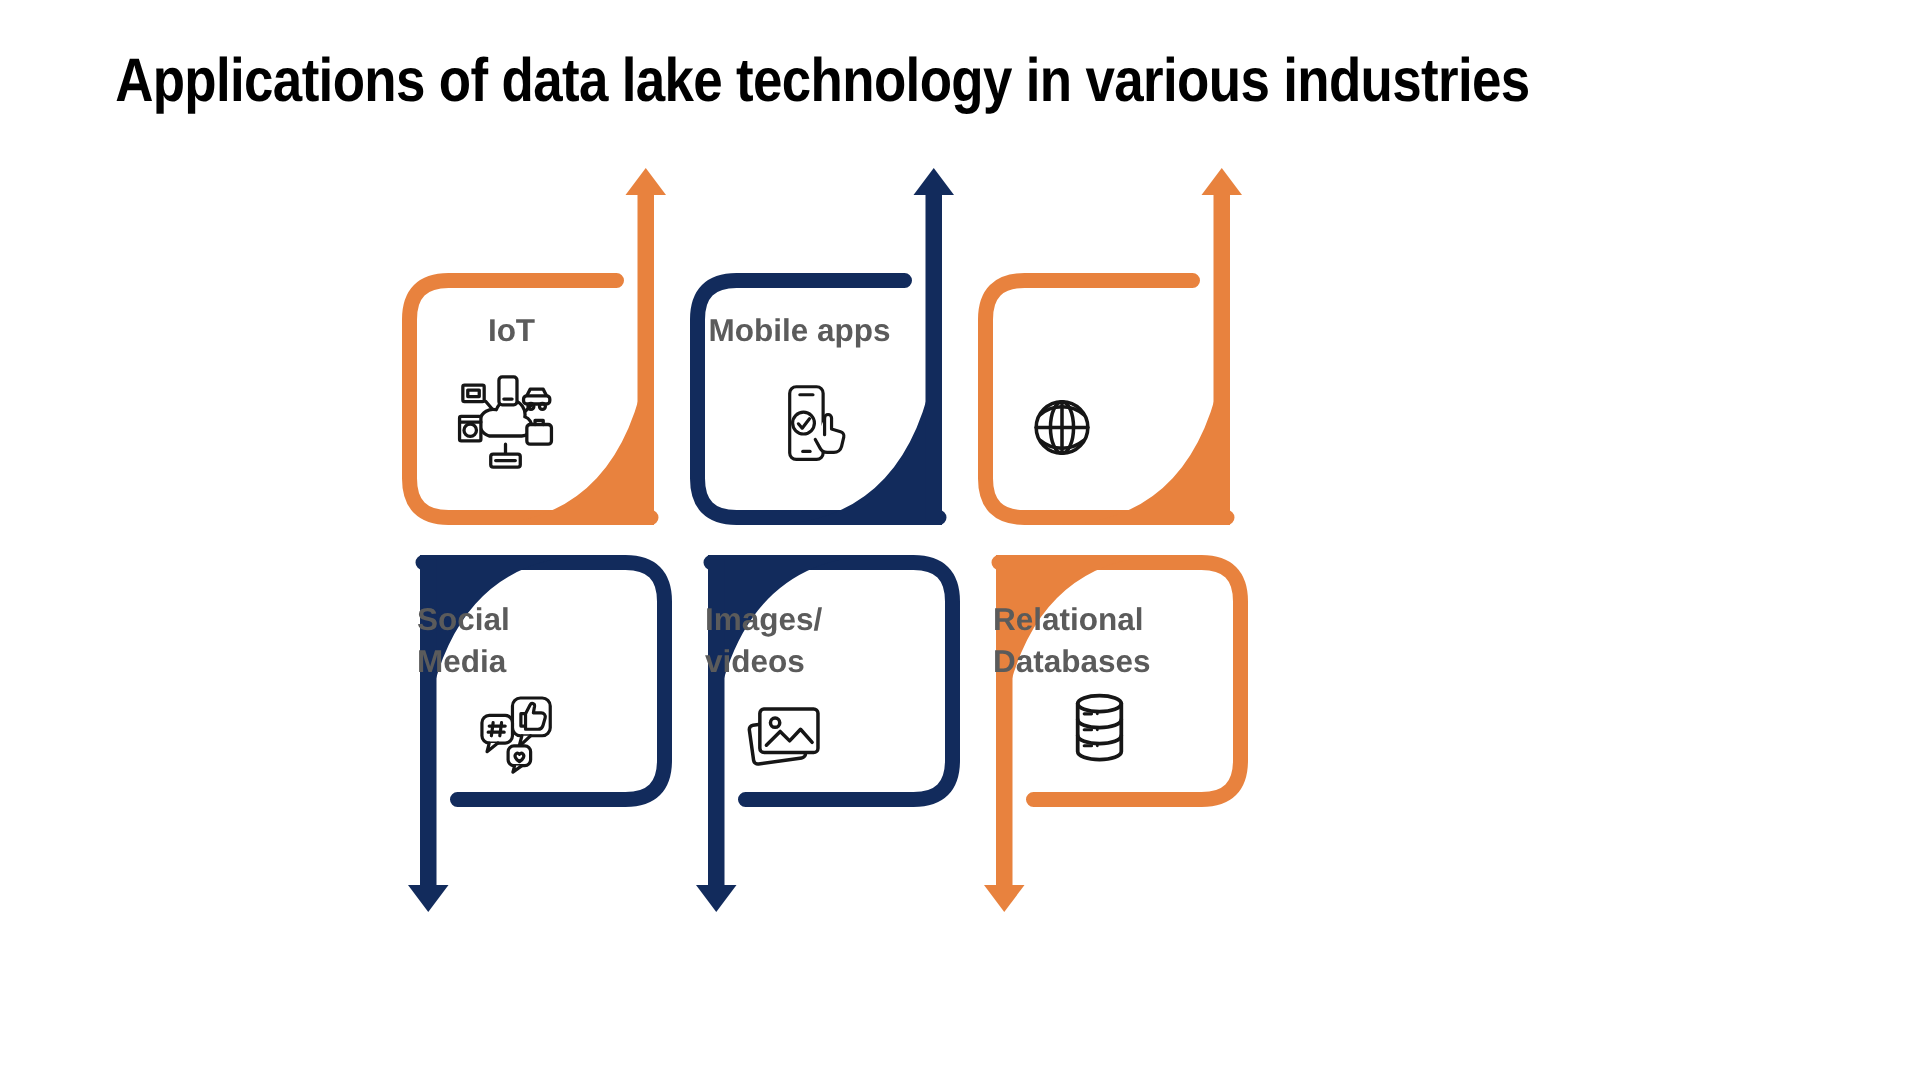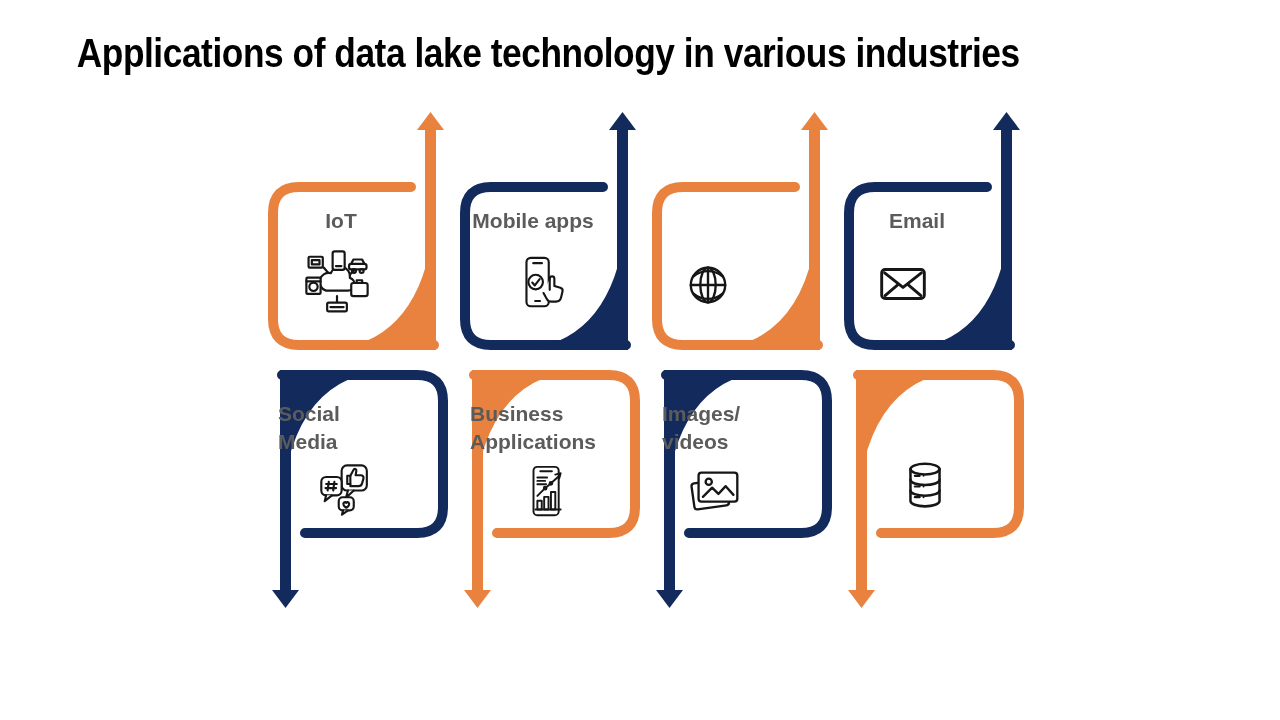--- a/index.html
+++ b/index.html
@@ -193,66 +193,37 @@
       <path class="swoosh" d="M168 72 Q168 240 50 240 H168 Z" fill="currentColor"></path>
       <line class="shaft" x1="162.5" y1="237" x2="162.5" y2="19" stroke="currentColor" stroke-width="11"></line>
       <polygon class="head" points="149,20 176,20 162.5,2" fill="currentColor"></polygon>
     </svg>
     <div class="icon">
       <svg viewBox="0 0 64 64">
           <use href="#globe-icon"></use>
         </svg>
     </div>
   </div>
-    <div class="card card--top card--navy" data-card="email">
-    <svg class="shape" viewBox="0 0 180 240" aria-hidden="true">
-      <path class="outline" d="M143 77 H31 Q5 77 5 103 V209 Q5 235 31 235 H166" fill="none" stroke="currentColor" stroke-width="10" stroke-linecap="round"></path>
-      <path class="swoosh" d="M168 72 Q168 240 50 240 H168 Z" fill="currentColor"></path>
-      <line class="shaft" x1="162.5" y1="237" x2="162.5" y2="19" stroke="currentColor" stroke-width="11"></line>
-      <polygon class="head" points="149,20 176,20 162.5,2" fill="currentColor"></polygon>
-    </svg>
-    <div class="label">Email</div>
-    <div class="icon">
-      <svg viewBox="0 0 64 64">
-          <use href="#email-icon"></use>
-        </svg>
-    </div>
-  </div>
   </div>
 <div class="row row--bottom">
     <div class="card card--bottom card--navy" data-card="social-media">
     <svg class="shape" viewBox="0 0 180 240" aria-hidden="true">
       <path class="outline" d="M143 77 H31 Q5 77 5 103 V209 Q5 235 31 235 H166" fill="none" stroke="currentColor" stroke-width="10" stroke-linecap="round"></path>
       <path class="swoosh" d="M168 72 Q168 240 50 240 H168 Z" fill="currentColor"></path>
       <line class="shaft" x1="162.5" y1="237" x2="162.5" y2="19" stroke="currentColor" stroke-width="11"></line>
       <polygon class="head" points="149,20 176,20 162.5,2" fill="currentColor"></polygon>
     </svg>
     <div class="label">Social
 Media</div>
     <div class="icon">
       <svg viewBox="0 0 64 64">
           <use href="#social-media-icon"></use>
         </svg>
     </div>
   </div>
-    <div class="card card--bottom card--orange" data-card="business-applications">
-    <svg class="shape" viewBox="0 0 180 240" aria-hidden="true">
-      <path class="outline" d="M143 77 H31 Q5 77 5 103 V209 Q5 235 31 235 H166" fill="none" stroke="currentColor" stroke-width="10" stroke-linecap="round"></path>
-      <path class="swoosh" d="M168 72 Q168 240 50 240 H168 Z" fill="currentColor"></path>
-      <line class="shaft" x1="162.5" y1="237" x2="162.5" y2="19" stroke="currentColor" stroke-width="11"></line>
-      <polygon class="head" points="149,20 176,20 162.5,2" fill="currentColor"></polygon>
-    </svg>
-    <div class="label">Business
-Applications</div>
-    <div class="icon">
-      <svg viewBox="0 0 64 64">
-          <use href="#business-applications-icon"></use>
-        </svg>
-    </div>
-  </div>
     <div class="card card--bottom card--navy" data-card="images-videos">
     <svg class="shape" viewBox="0 0 180 240" aria-hidden="true">
       <path class="outline" d="M143 77 H31 Q5 77 5 103 V209 Q5 235 31 235 H166" fill="none" stroke="currentColor" stroke-width="10" stroke-linecap="round"></path>
       <path class="swoosh" d="M168 72 Q168 240 50 240 H168 Z" fill="currentColor"></path>
       <line class="shaft" x1="162.5" y1="237" x2="162.5" y2="19" stroke="currentColor" stroke-width="11"></line>
       <polygon class="head" points="149,20 176,20 162.5,2" fill="currentColor"></polygon>
     </svg>
     <div class="label">Images/
 videos</div>
     <div class="icon">
@@ -261,19 +232,21 @@
         </svg>
     </div>
   </div>
     <div class="card card--bottom card--orange" data-card="relational-databases">
     <svg class="shape" viewBox="0 0 180 240" aria-hidden="true">
       <path class="outline" d="M143 77 H31 Q5 77 5 103 V209 Q5 235 31 235 H166" fill="none" stroke="currentColor" stroke-width="10" stroke-linecap="round"></path>
       <path class="swoosh" d="M168 72 Q168 240 50 240 H168 Z" fill="currentColor"></path>
       <line class="shaft" x1="162.5" y1="237" x2="162.5" y2="19" stroke="currentColor" stroke-width="11"></line>
       <polygon class="head" points="149,20 176,20 162.5,2" fill="currentColor"></polygon>
     </svg>
+    <div class="label">Relational
+Databases</div>
     <div class="icon">
       <svg viewBox="0 0 64 64">
           <use href="#relational-databases-icon"></use>
         </svg>
     </div>
   </div>
   </div>
 
 </body></html>

